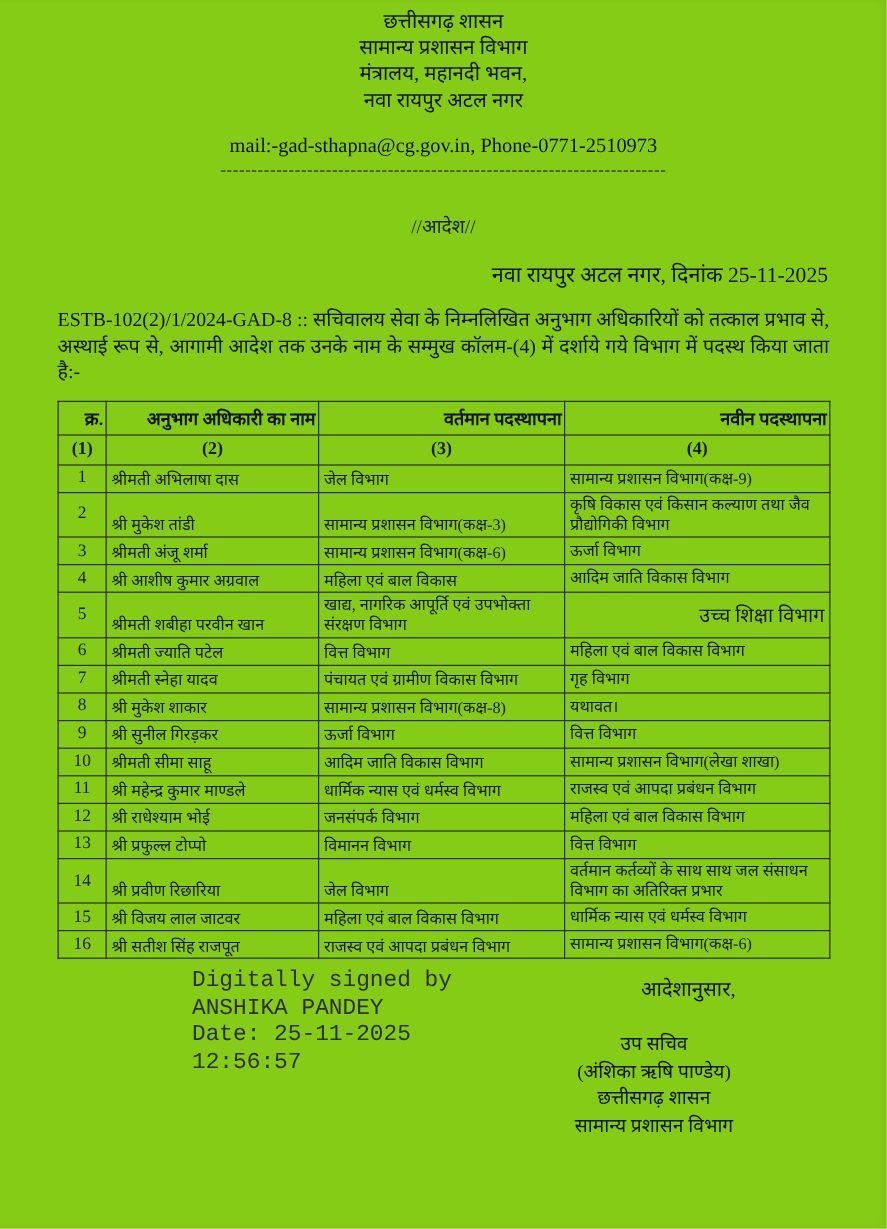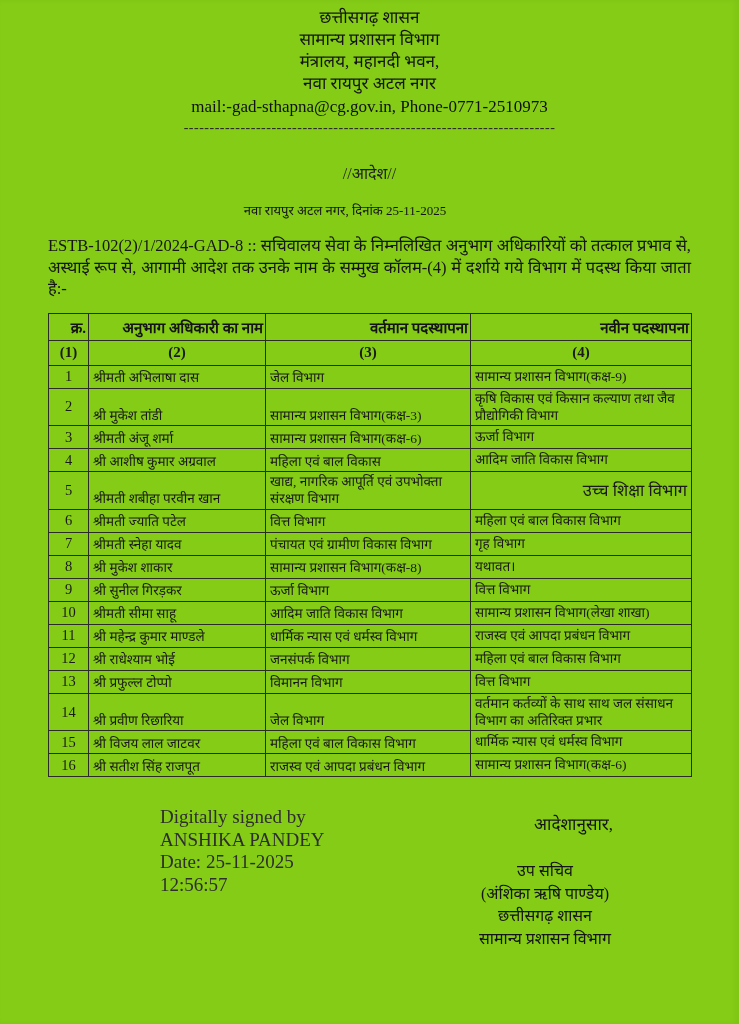--- a/index.html
+++ b/index.html
@@ -9,28 +9,28 @@
     margin:0 auto;
     background:#84cc16;
     color:#1b1b1b;
     font-family:"Liberation Serif","DejaVu Serif",serif;
     overflow:hidden;
     box-shadow:inset -3px 0 6px rgba(0,0,0,0.04);
   }
   
   .letterhead{padding-top:7px;text-align:center;}
   .letterhead .lh-line{font-size:17px;line-height:22px;color:#141414;}
-  .letterhead .contact{font-size:17px;line-height:22px;margin-top:1px;color:#101010;}
+  .letterhead .contact{font-size:17px;line-height:22px;margin-top:16px;color:#101010;}
   .divider{
     text-align:center;font-size:14px;letter-spacing:0.5px;line-height:14px;
     color:#2a2a2a;margin-top:3px;white-space:nowrap;overflow:hidden;
   }
   
   .order-heading{text-align:center;margin-top:27px;font-size:16px;color:#1f1f1f;}
-  .place-date{text-align:center;margin:17px 49px 16px 0;font-size:13px;color:#141414;}
+  .place-date{text-align:right;margin:17px 49px 16px 0;font-size:18px;color:#141414;}
   
   .body-para{
     margin:15px 48px 0 48px;
     font-size:16.5px;line-height:21.5px;
     text-align:justify;color:#151515;
   }
   
   table.order-table{
     margin:13px 0 0 48px;
     width:643px;
@@ -56,21 +56,21 @@
     text-align:center;vertical-align:middle;font-size:14.5px;
     font-family:"Liberation Serif",serif;
   }
   .order-table td.name,.order-table td.cur{vertical-align:bottom;}
   .order-table td.new{vertical-align:middle;}
   .order-table td.new.emph{font-size:16.5px;text-align:right;}
   
   .by-order{position:absolute;top:812px;right:126px;font-size:17px;color:#141414;}
   .digital-sig{
     position:absolute;top:806px;left:160px;
-    font-family:Liberation Serif, serif;
+    font-family:Liberation Mono, monospace;
     font-size:19px;line-height:22.5px;color:#2e2e2e;
   }
   .signatory{
     position:absolute;top:860px;left:430px;width:230px;
     text-align:center;font-size:16px;line-height:22.5px;color:#141414;
   }
 </style>
 </head>
 <body>
 

